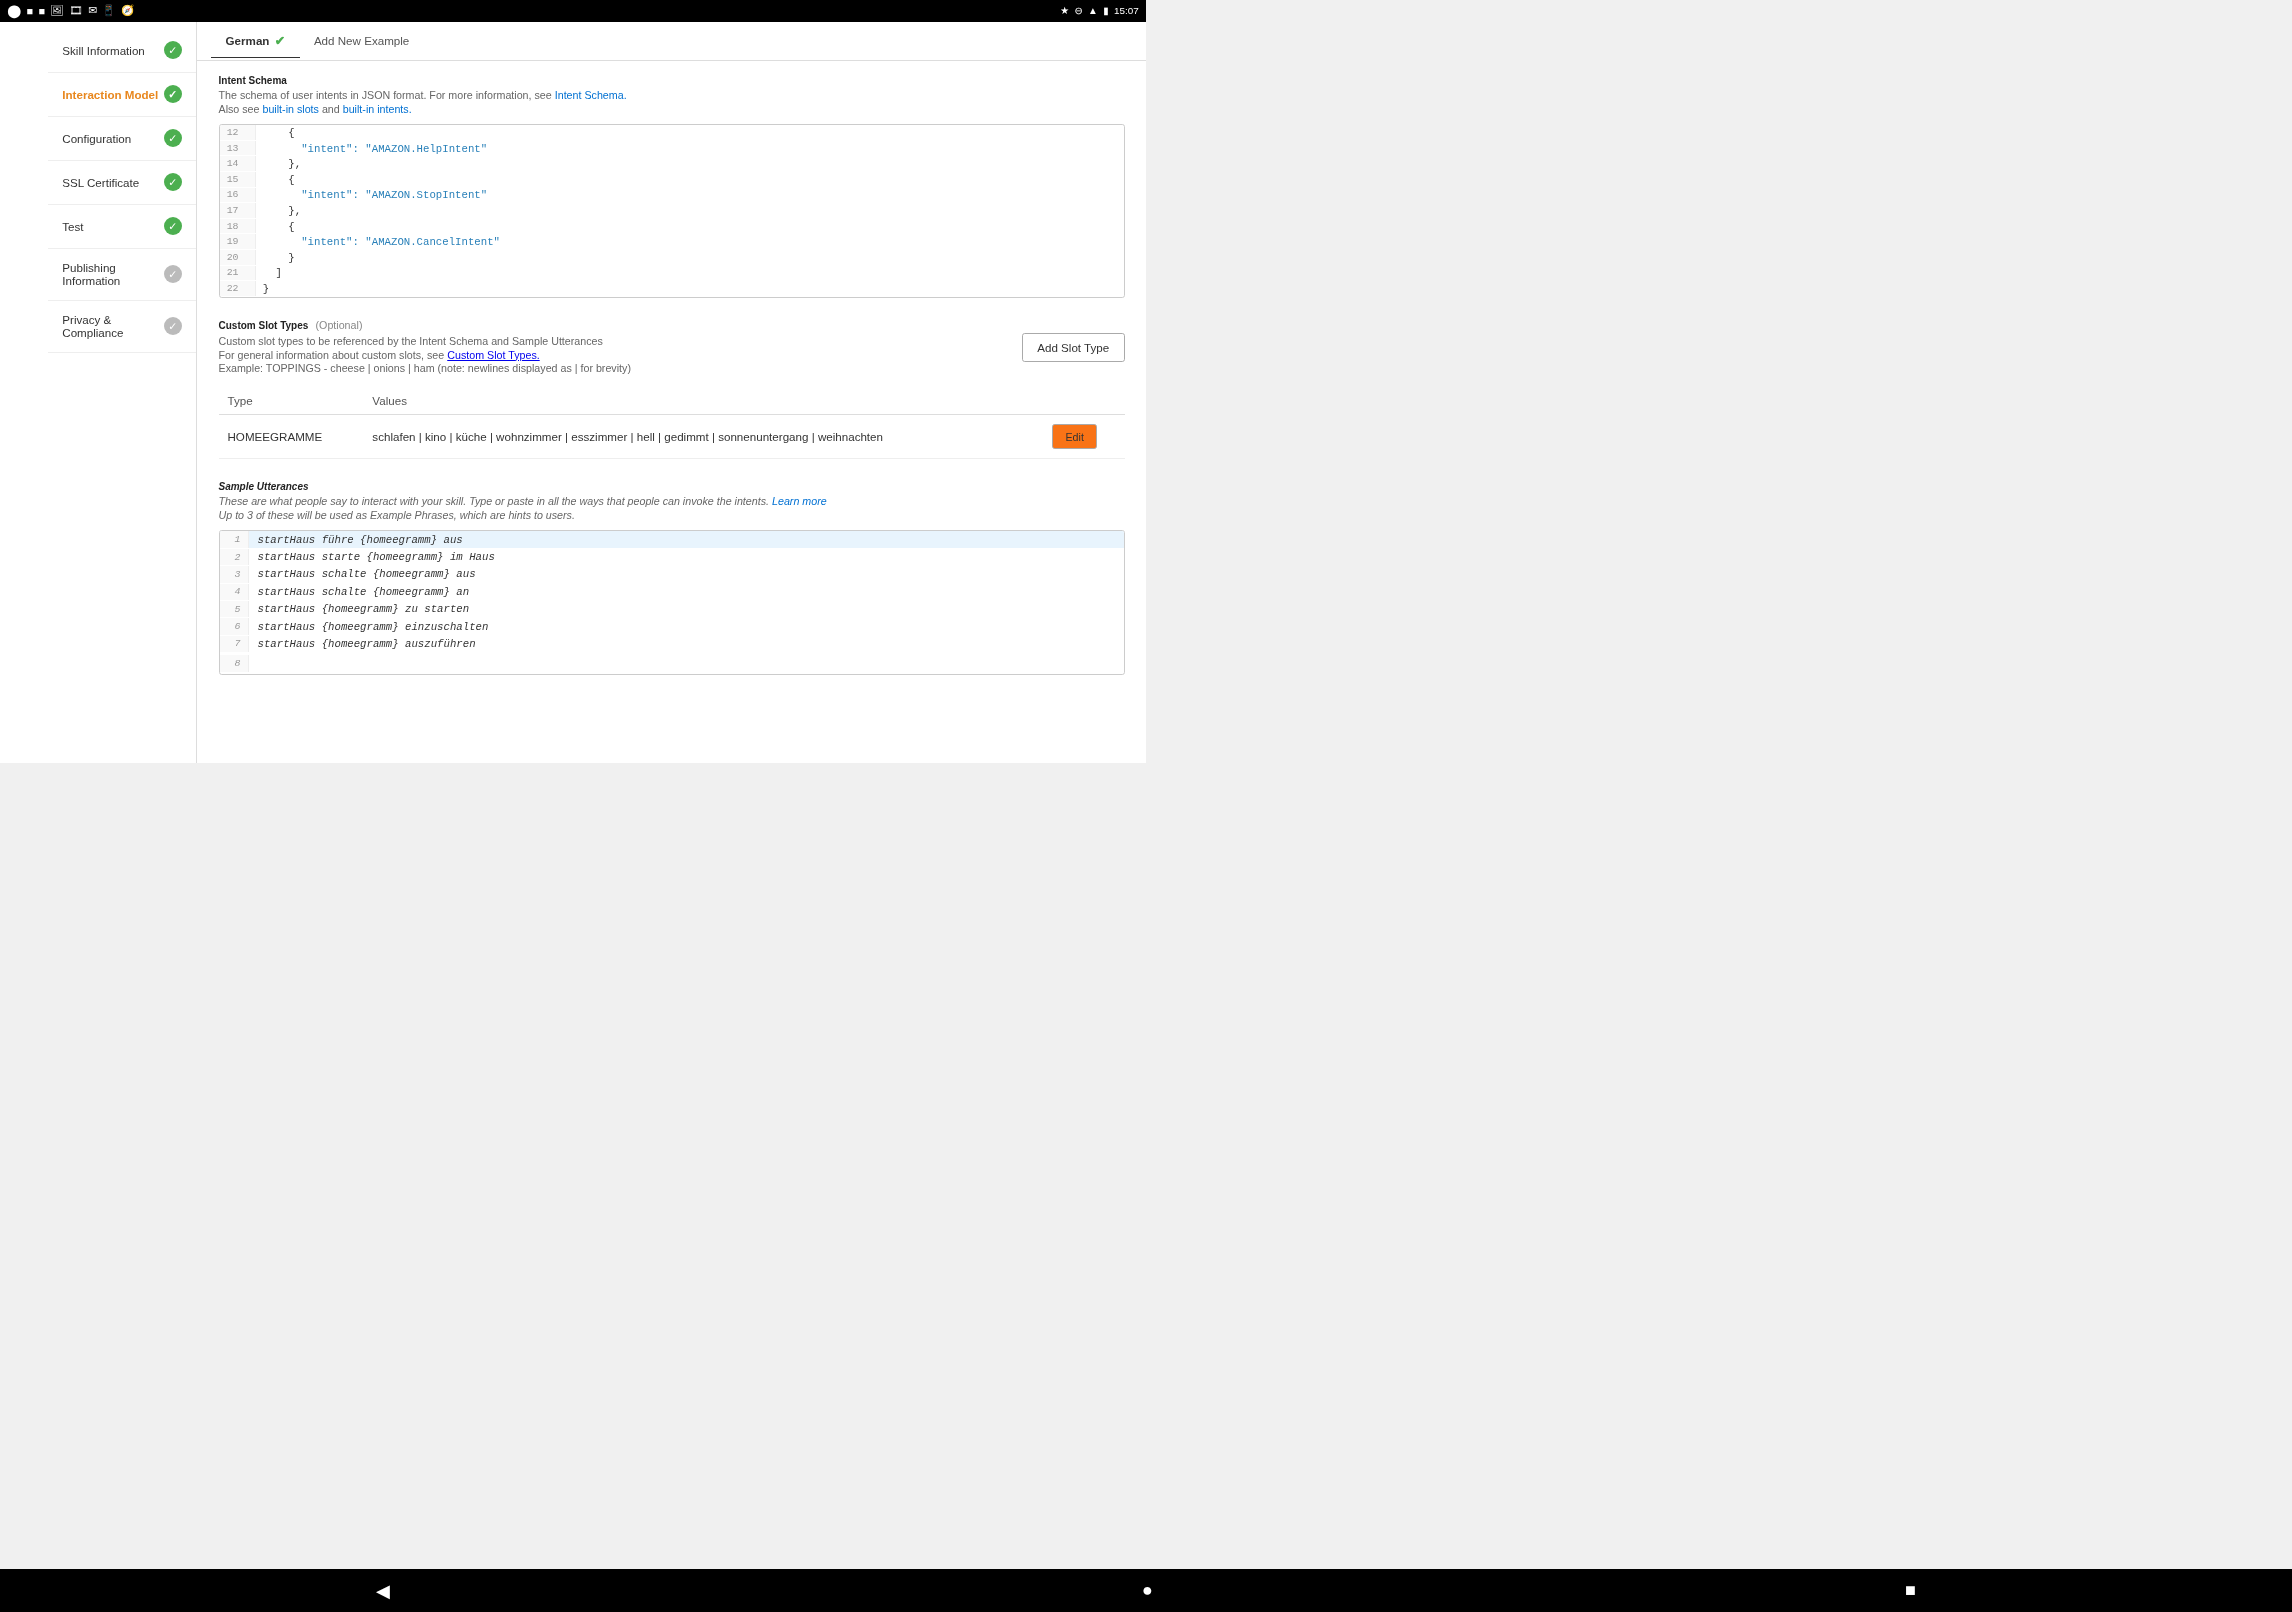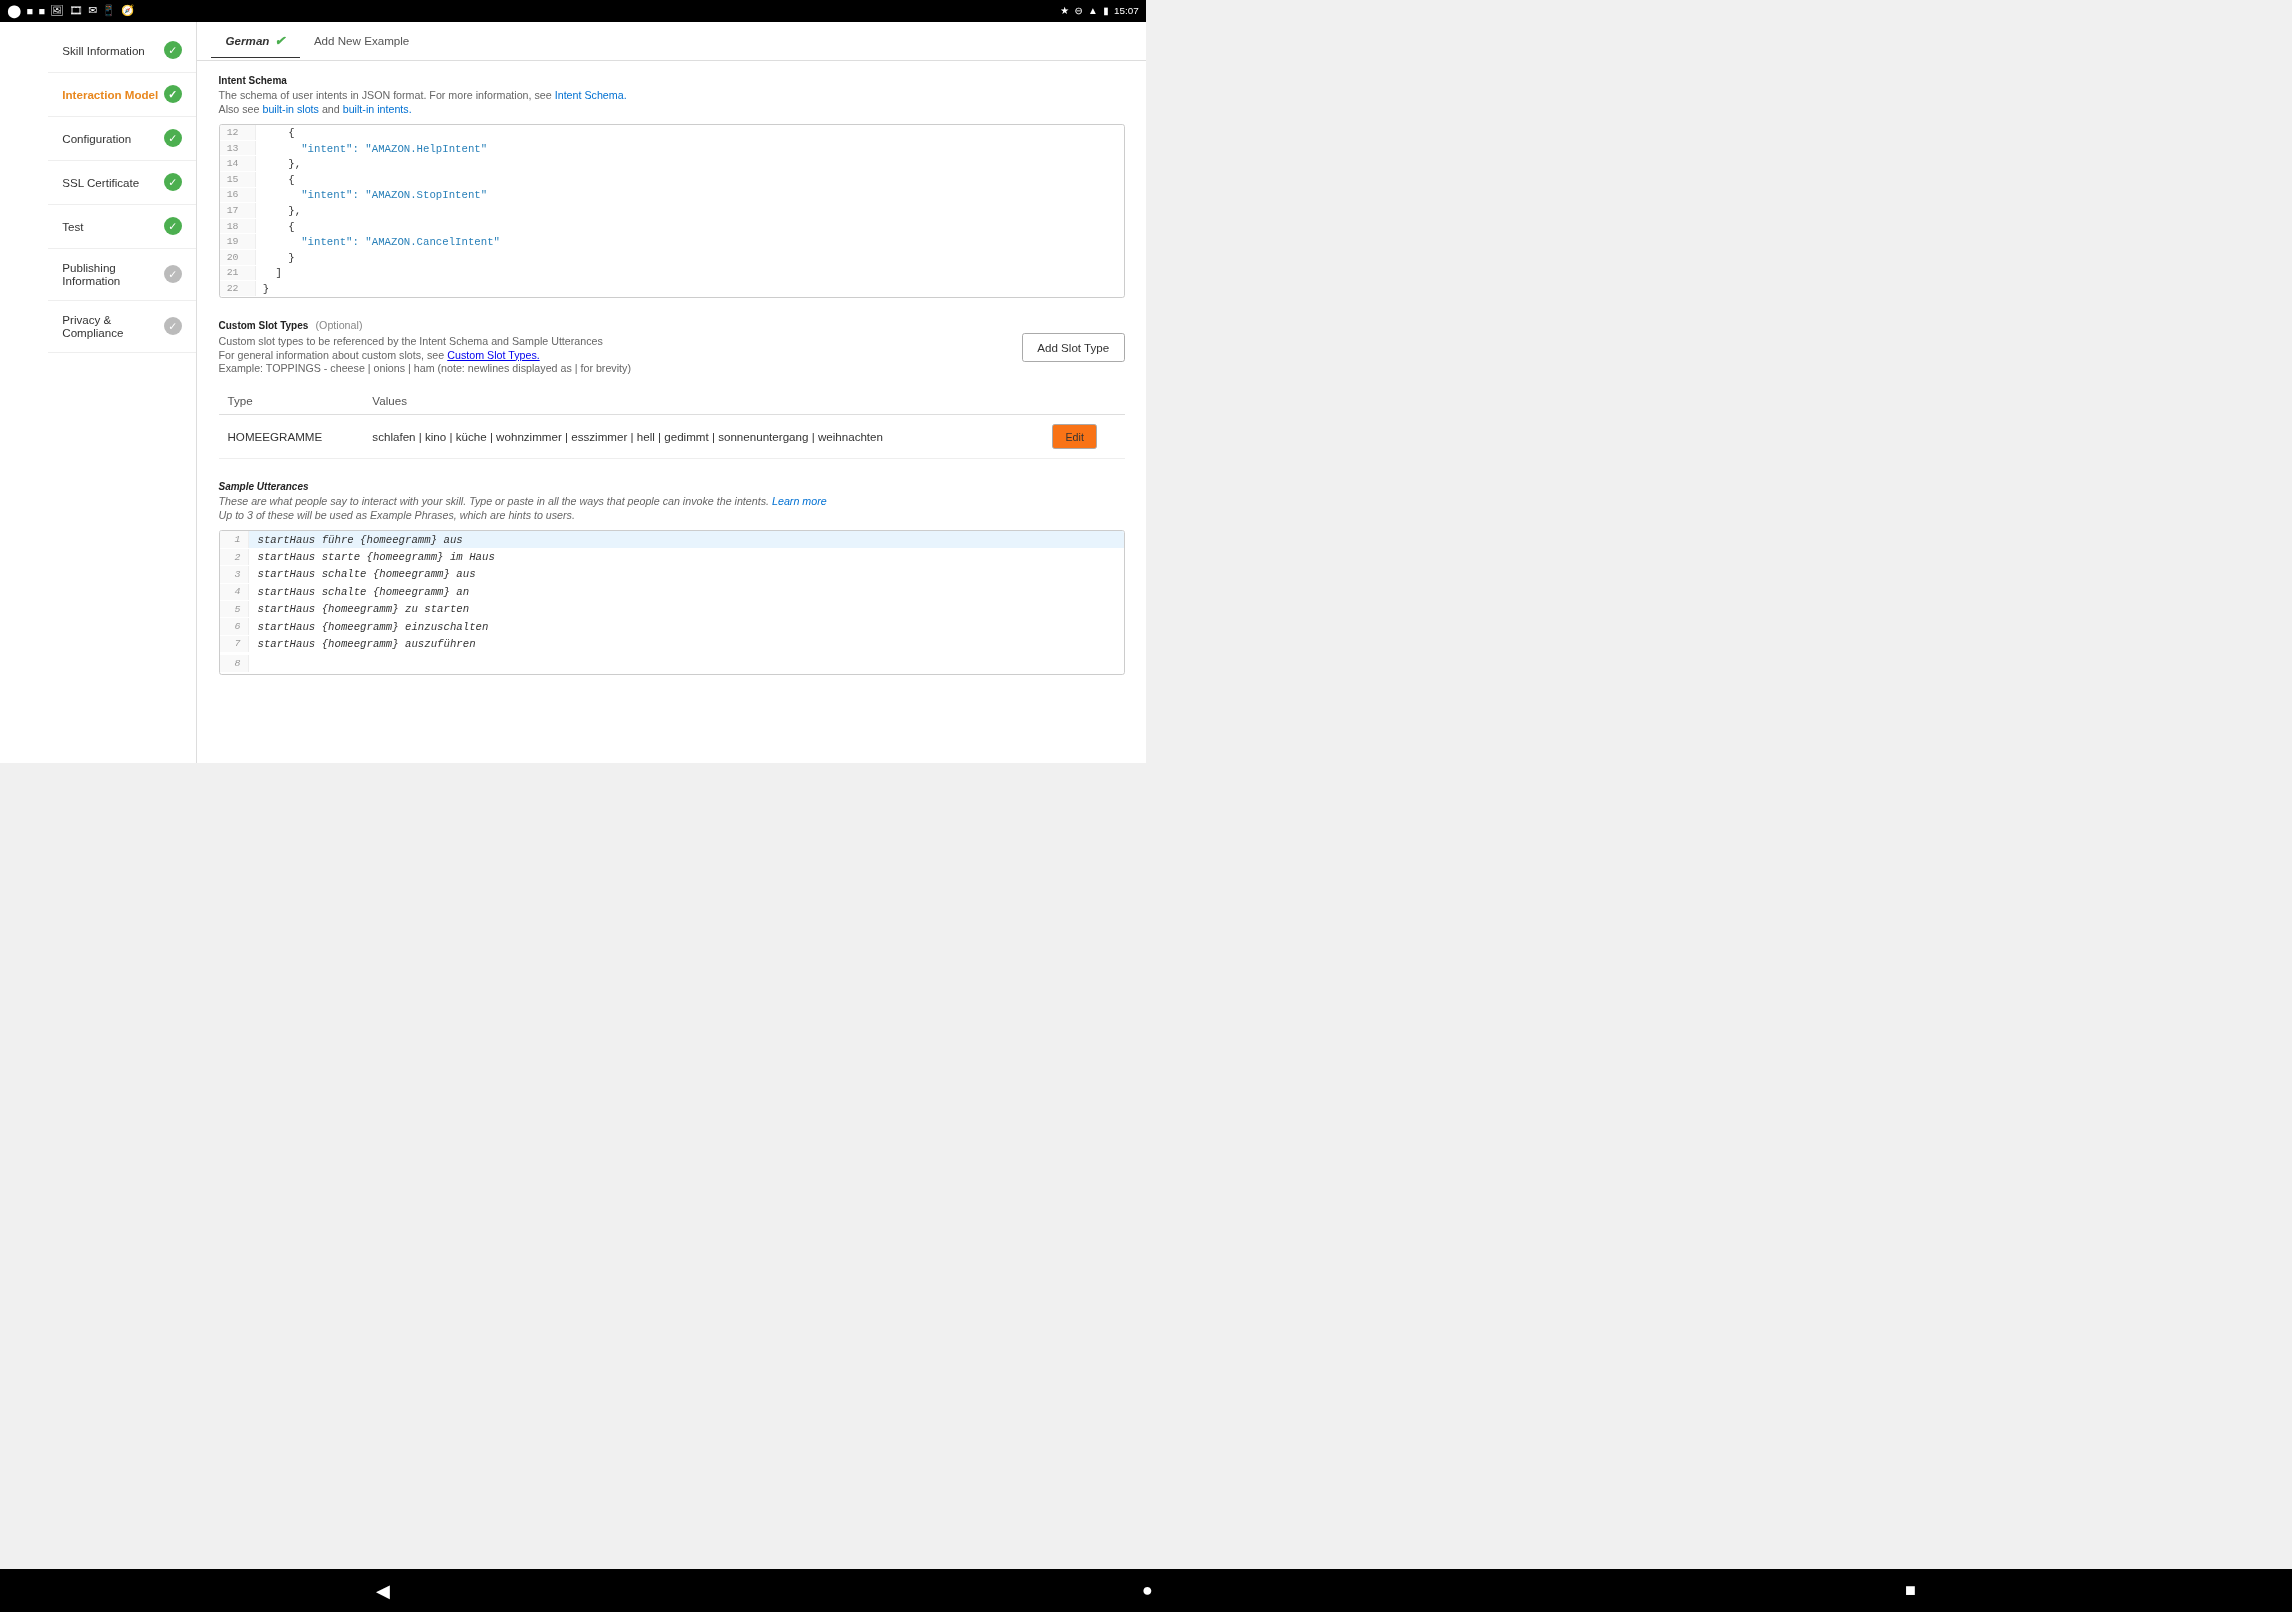--- a/index.html
+++ b/index.html
@@ -134,21 +134,20 @@
       cursor: pointer;
       font-size: 11.6px;
       border-bottom: 1.8px solid transparent;
       display: flex;
       align-items: center;
       gap: 5.4px;
     }
     .tab.active {
       border-bottom: 1.8px solid #333;
       font-weight: bold;
-      font-style: italic;
     }
     .tab-check {
       color: #4caf50;
       font-size: 12.5px;
     }
     .tab-add {
       color: #555;
       padding: 9px 14.3px;
       cursor: pointer;
     }

